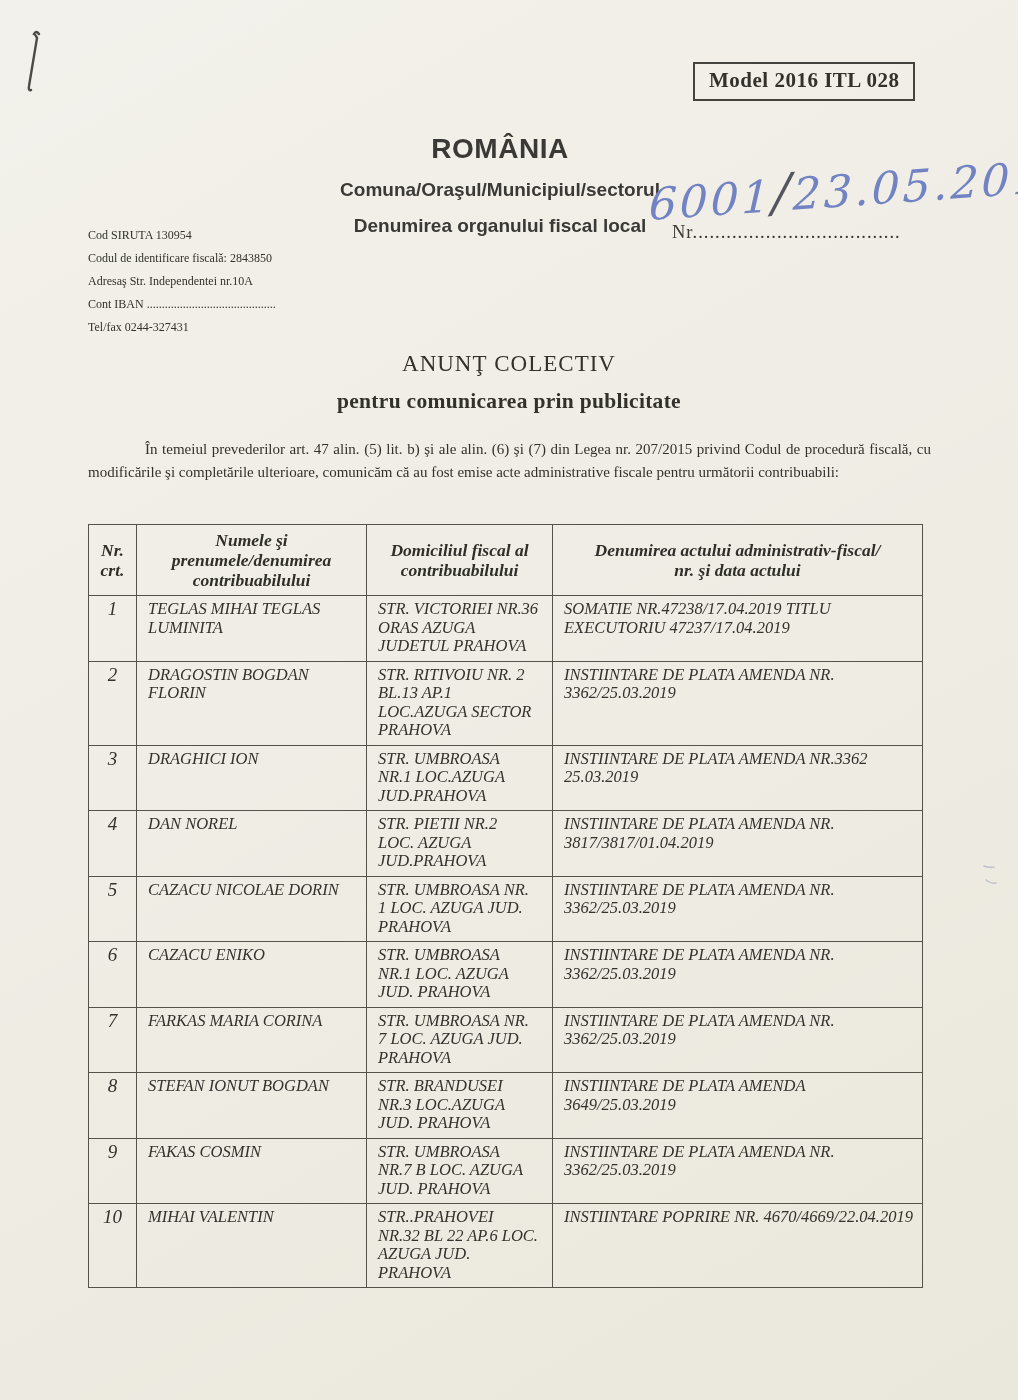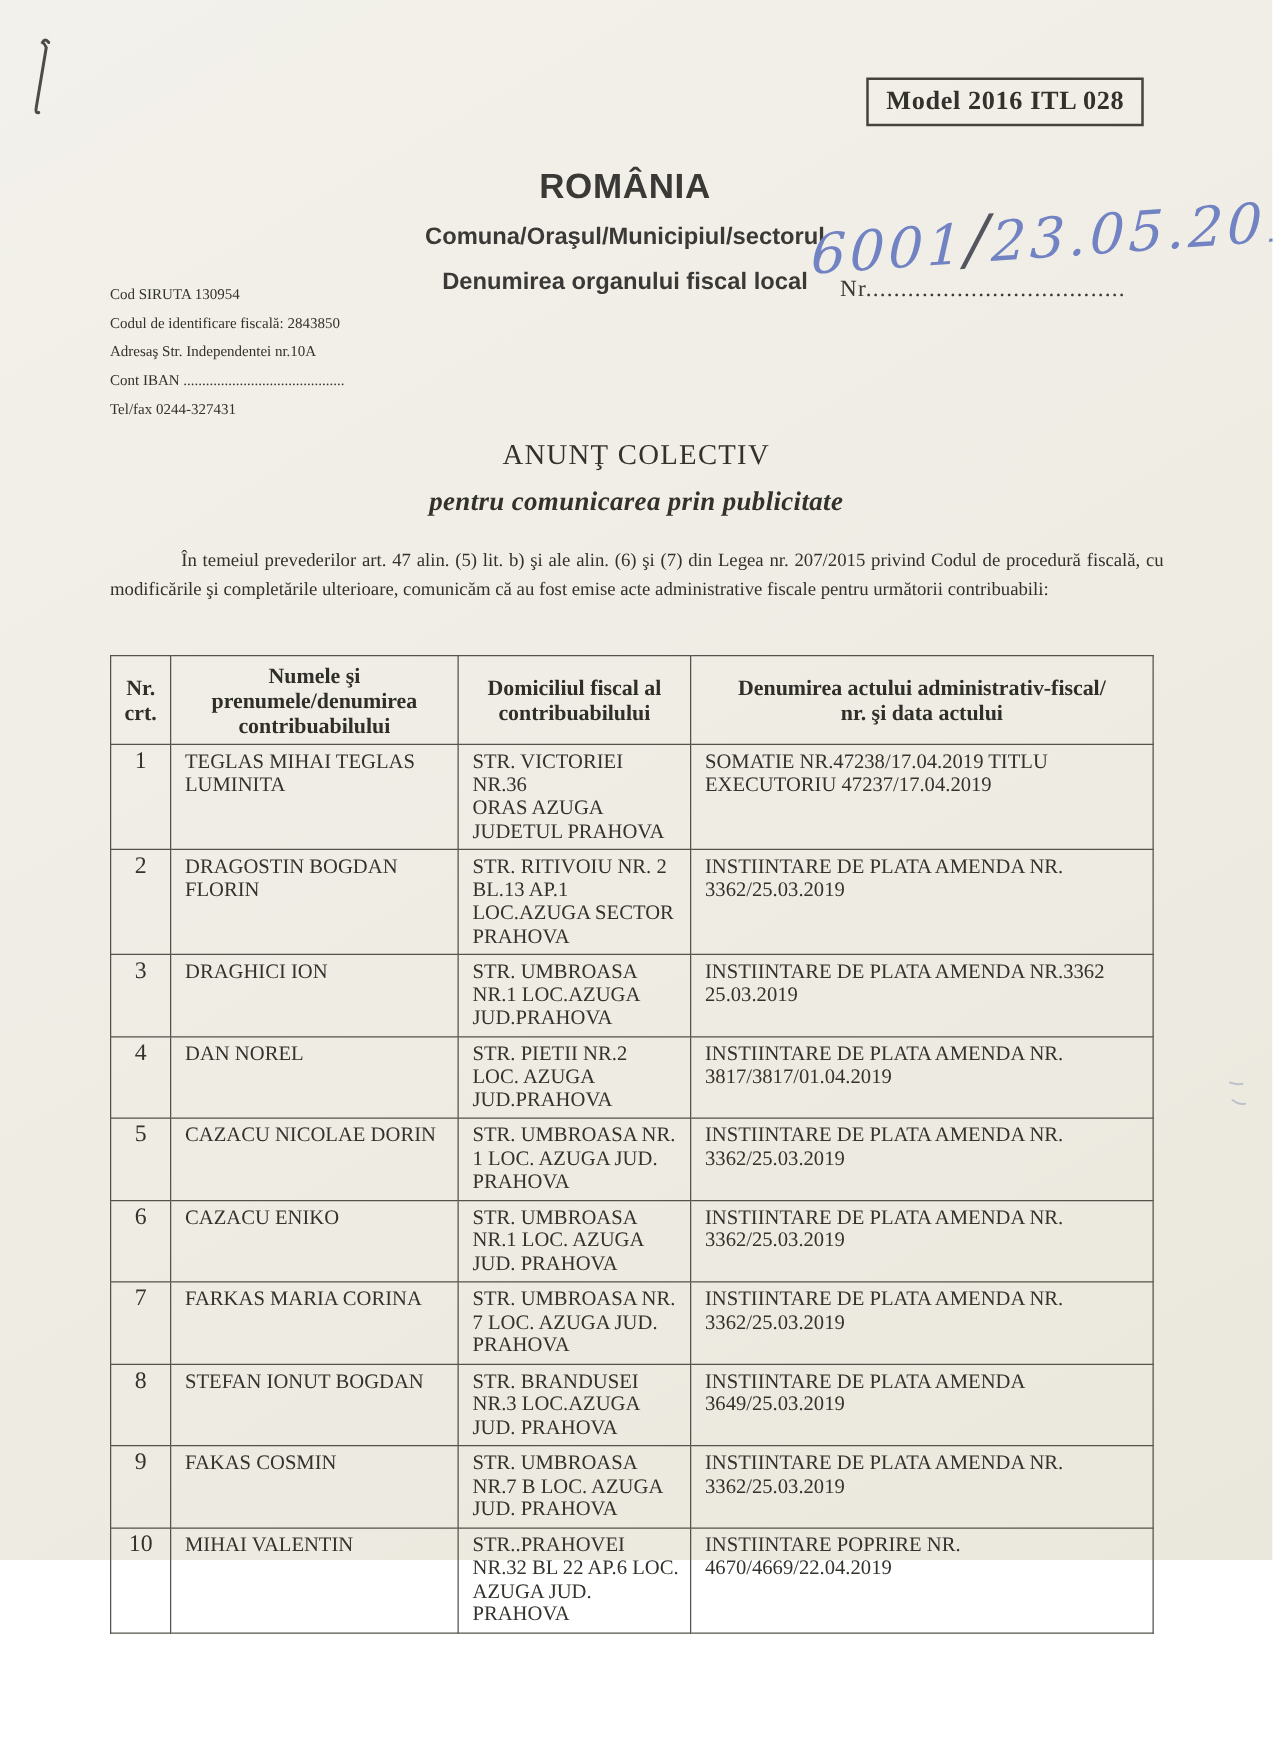--- a/index.html
+++ b/index.html
@@ -1,21 +1,21 @@
 <!DOCTYPE html>
 <html><head>
 <meta charset="utf-8">
 <style>
   html, body { margin: 0; padding: 0; }
   body { width: 1018px; height: 1400px; overflow: hidden; }
 
   .page {
     position: relative;
     width: 1018px;
-    height: 1248px;
+    height: 1400px;
     background: linear-gradient(150deg, #f3f1eb 0%, #efece4 55%, #eae7dc 100%);
     font-family: "Liberation Serif", serif;
     color: #33312c;
   }
 
   
   .pen-stroke { position: absolute; pointer-events: none; }
   .pen-stroke.top-left { left: 18px; top: 26px; }
   .pen-stroke.right-mid { left: 980px; top: 862px; opacity: .55; }
 
@@ -82,40 +82,40 @@
     letter-spacing: 1px;
   }
   .doc-subtitle {
     position: absolute;
     left: 0; top: 389px;
     width: 1018px;
     text-align: center;
     font-weight: bold;
     font-size: 21.5px;
     letter-spacing: .3px;
-    font-style: italic;
   }
 
   .intro {
     position: absolute;
     left: 88px; top: 438px;
     width: 843px;
     margin: 0;
     font-size: 15px;
     line-height: 22.5px;
     text-align: justify;
     text-indent: 57px;
   }
 
   table.notice {
     position: absolute;
     left: 88px; top: 524px;
     width: 834px;
     border-collapse: collapse;
     table-layout: fixed;
+    font-style: italic;
   }
   table.notice col.c-nr   { width: 48px; }
   table.notice col.c-name { width: 230px; }
   table.notice col.c-addr { width: 186px; }
   table.notice col.c-act  { width: 370px; }
 
   table.notice th, table.notice td {
     border: 1.5px solid #55524b;
     white-space: pre-line;
     overflow: hidden;

